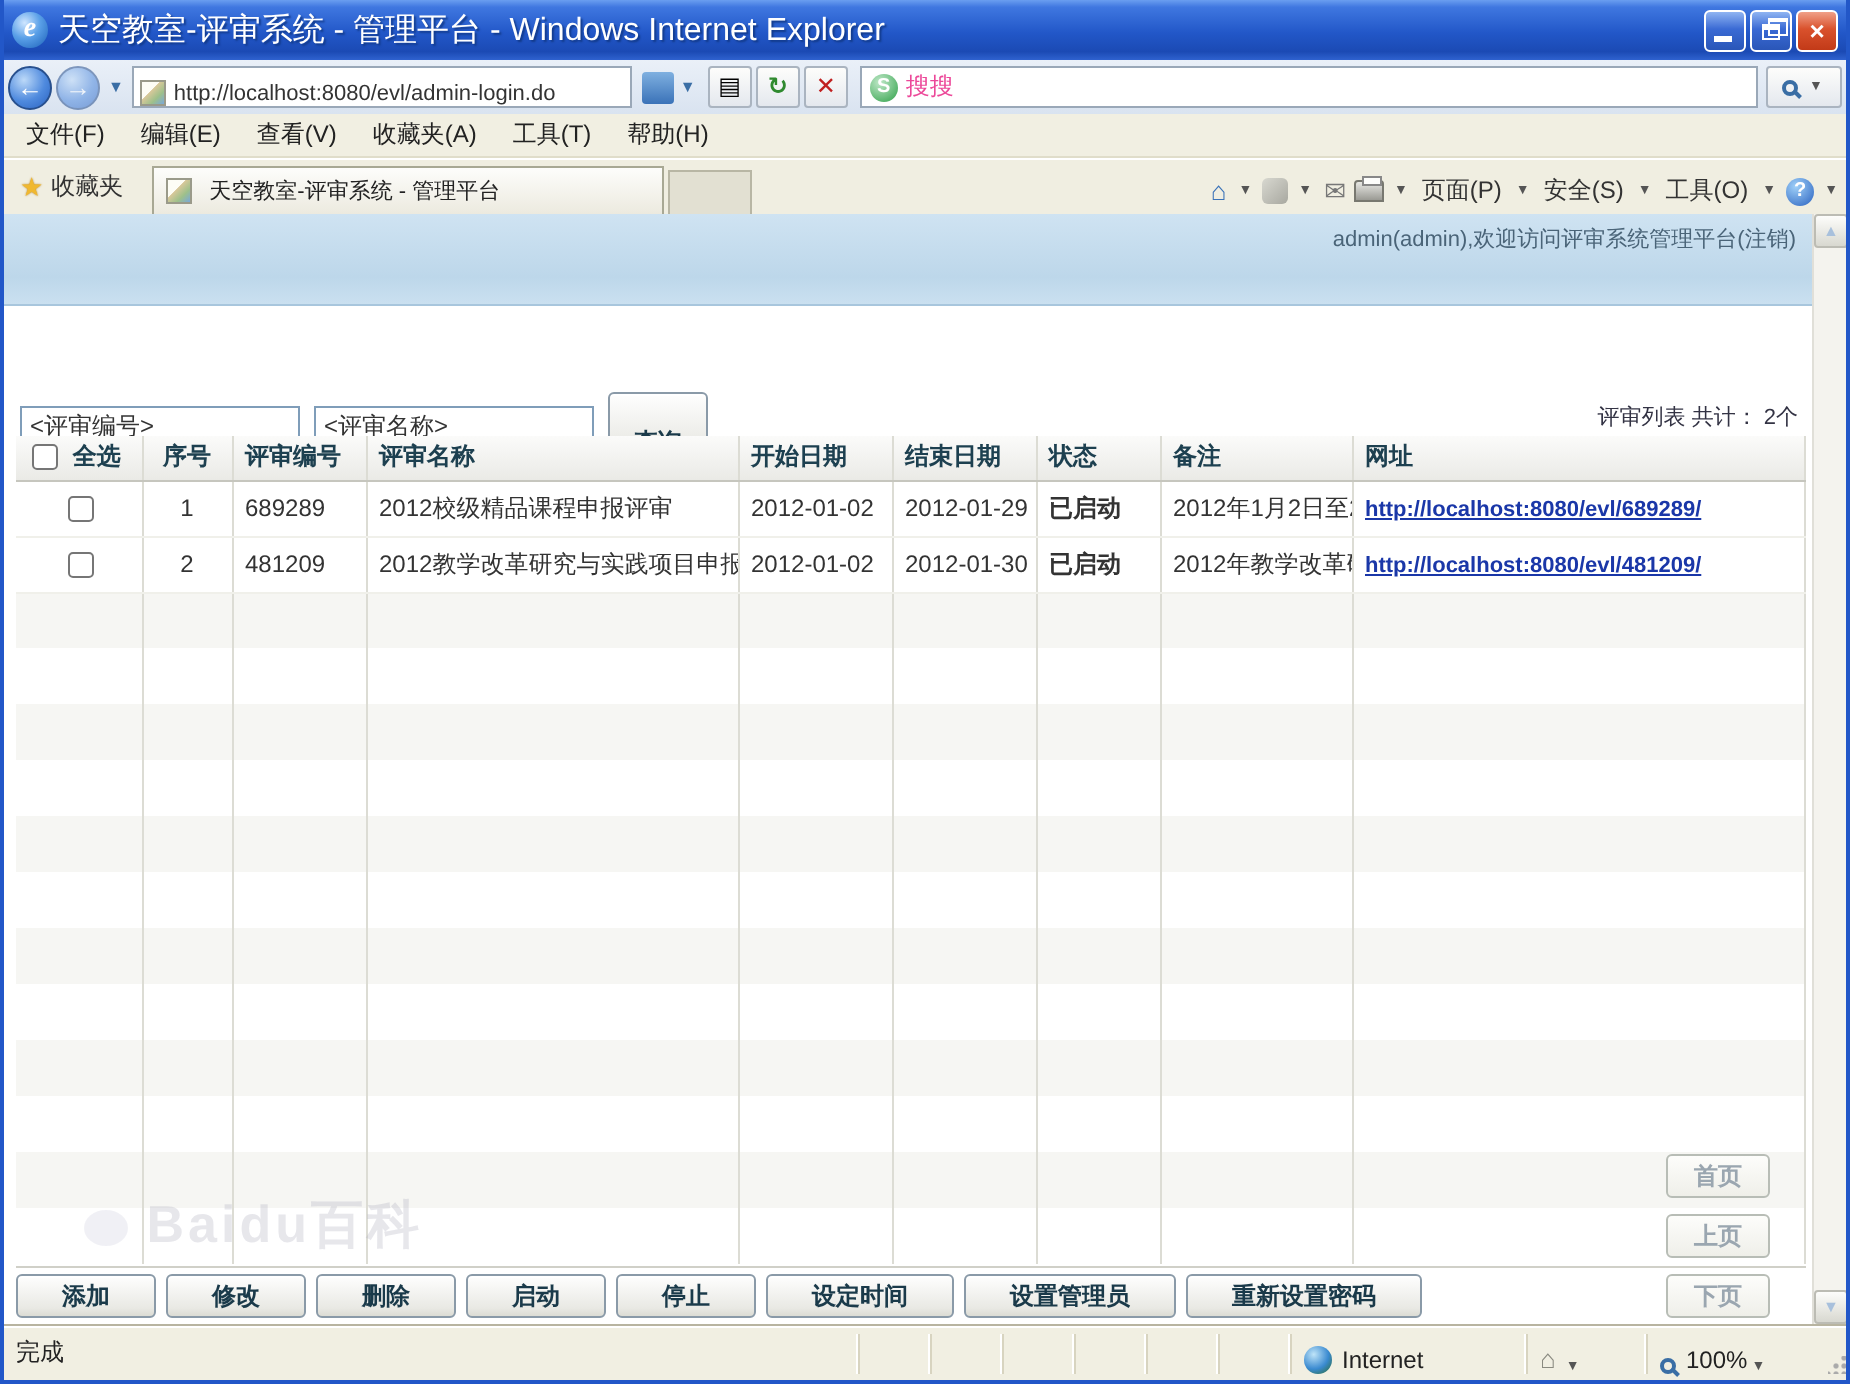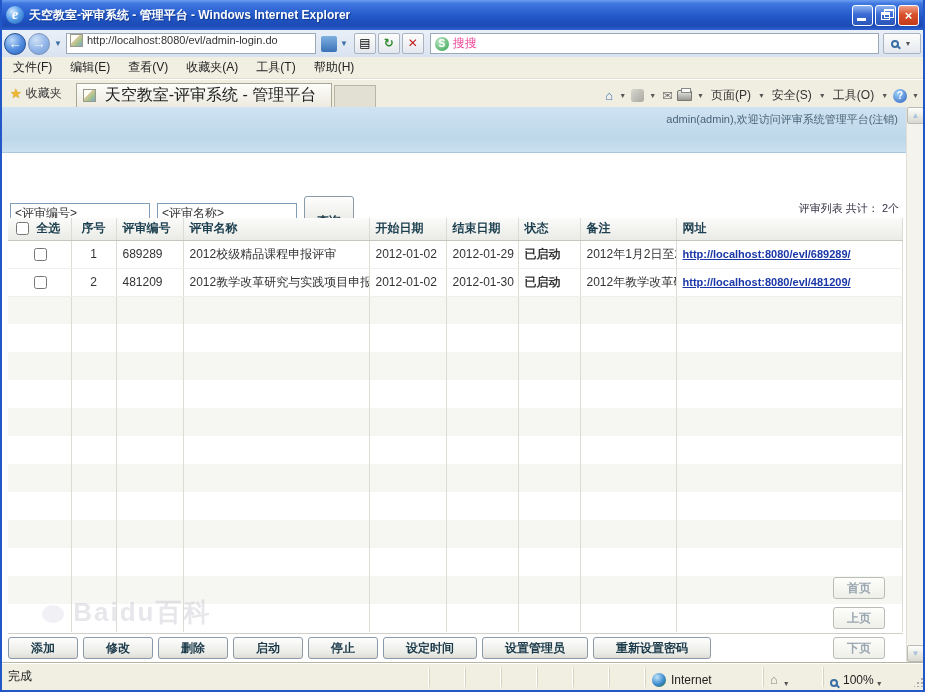--- a/index.html
+++ b/index.html
@@ -11,39 +11,39 @@
   }
   
   .titlebar {
     position:absolute; left:-2px; top:0; width:925px; height:30px;
     background:linear-gradient(180deg,#6a9ef0 0%,#3f77e0 12%,#2257c8 55%,#1b4ab4 86%,#2f62cf 100%);
     display:flex; align-items:center; padding:0 6px; color:#fff;
   }
   .ie-logo { width:18px; height:18px; border-radius:50%;
     background:radial-gradient(circle at 35% 30%,#cfe6ff,#5aa0e8 45%,#1a5fb8);
     color:#fff; font:italic bold 14px "Liberation Serif",serif; text-align:center; line-height:17px; margin-right:5px; }
-  .win-title { font-size:12px; font-weight:bold; text-shadow:1px 1px 1px #123a8a; flex:1;
+  .win-title { font-size:16px; font-weight:normal; text-shadow:1px 1px 1px #123a8a; flex:1;
     white-space:nowrap; overflow:hidden; }
   .winbtn { width:21px; height:21px; margin-left:2px; border-radius:3px; border:1px solid #fff;
     background:linear-gradient(180deg,#8fb4f2,#3a6ad4 45%,#2a56b8); position:relative; cursor:default; }
   .winbtn.close { background:linear-gradient(180deg,#f0a088,#d9512c 45%,#c23a18); }
   .glyph-min { position:absolute; left:4px; bottom:4px; width:9px; height:3px; background:#fff; }
   .glyph-restore { position:absolute; left:5px; top:6px; width:9px; height:8px; border:1px solid #fff; border-top:3px solid #fff; background:transparent; }
   .glyph-restore::before { content:''; position:absolute; left:2px; top:-6px; width:8px; height:6px; border:1px solid #fff; border-top:2px solid #fff; }
   .glyph-close { color:#fff; font-size:13px; font-weight:bold; line-height:19px; text-align:center; display:block; }
   
   .addr-row { position:absolute; left:-2px; top:30px; width:925px; height:27px;
     background:linear-gradient(180deg,#eaf0f8,#d9e3f0); display:flex; align-items:center; padding:0 4px; }
   .navcircle { width:22px; height:22px; border-radius:50%; border:1px solid #28508e; margin-right:2px;
     background:radial-gradient(circle at 35% 30%,#bcd9f8,#4f8ade 55%,#2a62c0);
     color:#fff; font-size:13px; font-weight:bold; text-align:center; line-height:20px; }
   .navcircle.fwd { opacity:.55; }
   .dd-arrow { font-size:8px; color:#3a6ea5; padding:0 4px 0 2px; }
   .addr-field { flex:0 0 250px; height:21px; background:#fff; border:1px solid #9aa8b8;
-    display:flex; align-items:flex-start; padding:0 3px; margin-right:4px; }
+    display:flex; align-items:flex-end; padding:0 3px; margin-right:4px; }
   .page-ico { width:13px; height:13px; border:1px solid #9a9a8a; margin-right:4px;
     background:linear-gradient(135deg,#fdfdf5 40%,#d8c89a 41%,#9ec08a 70%,#7aa8d8); }
   .addr-input { border:0; outline:0; flex:1; font-size:11px; color:#333; font-family:"Liberation Sans","DejaVu Sans",sans-serif; background:transparent; }
   .compat { width:16px; height:16px; background:linear-gradient(180deg,#7fb0e0,#3a72b8); border-radius:2px; margin:0 1px; }
   .addr-btn { width:22px; height:21px; border:1px solid #aab4c0; background:linear-gradient(180deg,#fdfdfb,#e4e8ee);
     font-size:12px; text-align:center; line-height:19px; margin-left:2px; border-radius:2px; }
   .addr-btn.refresh { color:#2f8a2f; font-weight:bold; }
   .addr-btn.stop { color:#c02020; font-weight:bold; }
   .search-field { flex:1; height:21px; background:#fff; border:1px solid #9aa8b8; margin-left:6px;
     display:flex; align-items:center; padding:0 4px; }
@@ -58,21 +58,21 @@
   .menu-row { position:absolute; left:-2px; top:57px; width:925px; height:22px; background:#f1efe2;
     display:flex; align-items:center; padding-left:4px; border-bottom:1px solid #e0ddca; }
   .menu-item { font-size:12px; color:#222; padding:2px 9px; }
   
   .fav-row { position:absolute; left:-2px; top:80px; width:925px; height:27px; background:#f0eee1;
     display:flex; align-items:flex-end; padding:0 4px 0 4px; }
   .fav-btn { display:flex; align-items:center; gap:4px; font-size:12px; color:#333; padding:3px 8px 5px 6px; }
   .star { color:#f0b830; text-shadow:0 0 1px #b07810; font-size:13px; }
   .browser-tab { width:256px; height:24px; background:linear-gradient(180deg,#fdfdfb,#eceadf);
     border:1px solid #a8a894; border-bottom:0; display:flex; align-items:center; gap:5px; padding:0 6px;
-    font-size:16px; color:#222; margin-left:6px; }
+    font-size:11px; color:#222; margin-left:6px; }
   .tab-stub { width:42px; height:22px; background:#e2e0d2; border:1px solid #b8b6a4; border-bottom:0; margin-left:2px; }
   .cmd-bar { margin-left:auto; display:flex; align-items:center; gap:3px; padding-bottom:3px; font-size:12px; color:#333; }
   .cmd-ico { font-size:13px; padding:0 1px; }
   .home { color:#3a72b8; } .mail { color:#777; } 
   .rss { width:13px; height:13px; border-radius:3px; background:linear-gradient(135deg,#d8d8d0,#a8a8a0); }
   .printer { width:15px; height:11px; background:linear-gradient(180deg,#e8e8e4,#9a9a94); border:1px solid #787870; border-radius:2px 2px 0 0; position:relative; }
   .printer::before { content:''; position:absolute; left:3px; top:-3px; width:8px; height:3px; background:#fdfdfb; border:1px solid #888; }
   .small-dd { font-size:7px; color:#555; padding:0 2px; }
   .cmd-label { padding:0 2px; }
   .help-ico { width:14px; height:14px; border-radius:50%; background:radial-gradient(circle at 35% 30%,#9fd0f8,#2a62c0);

